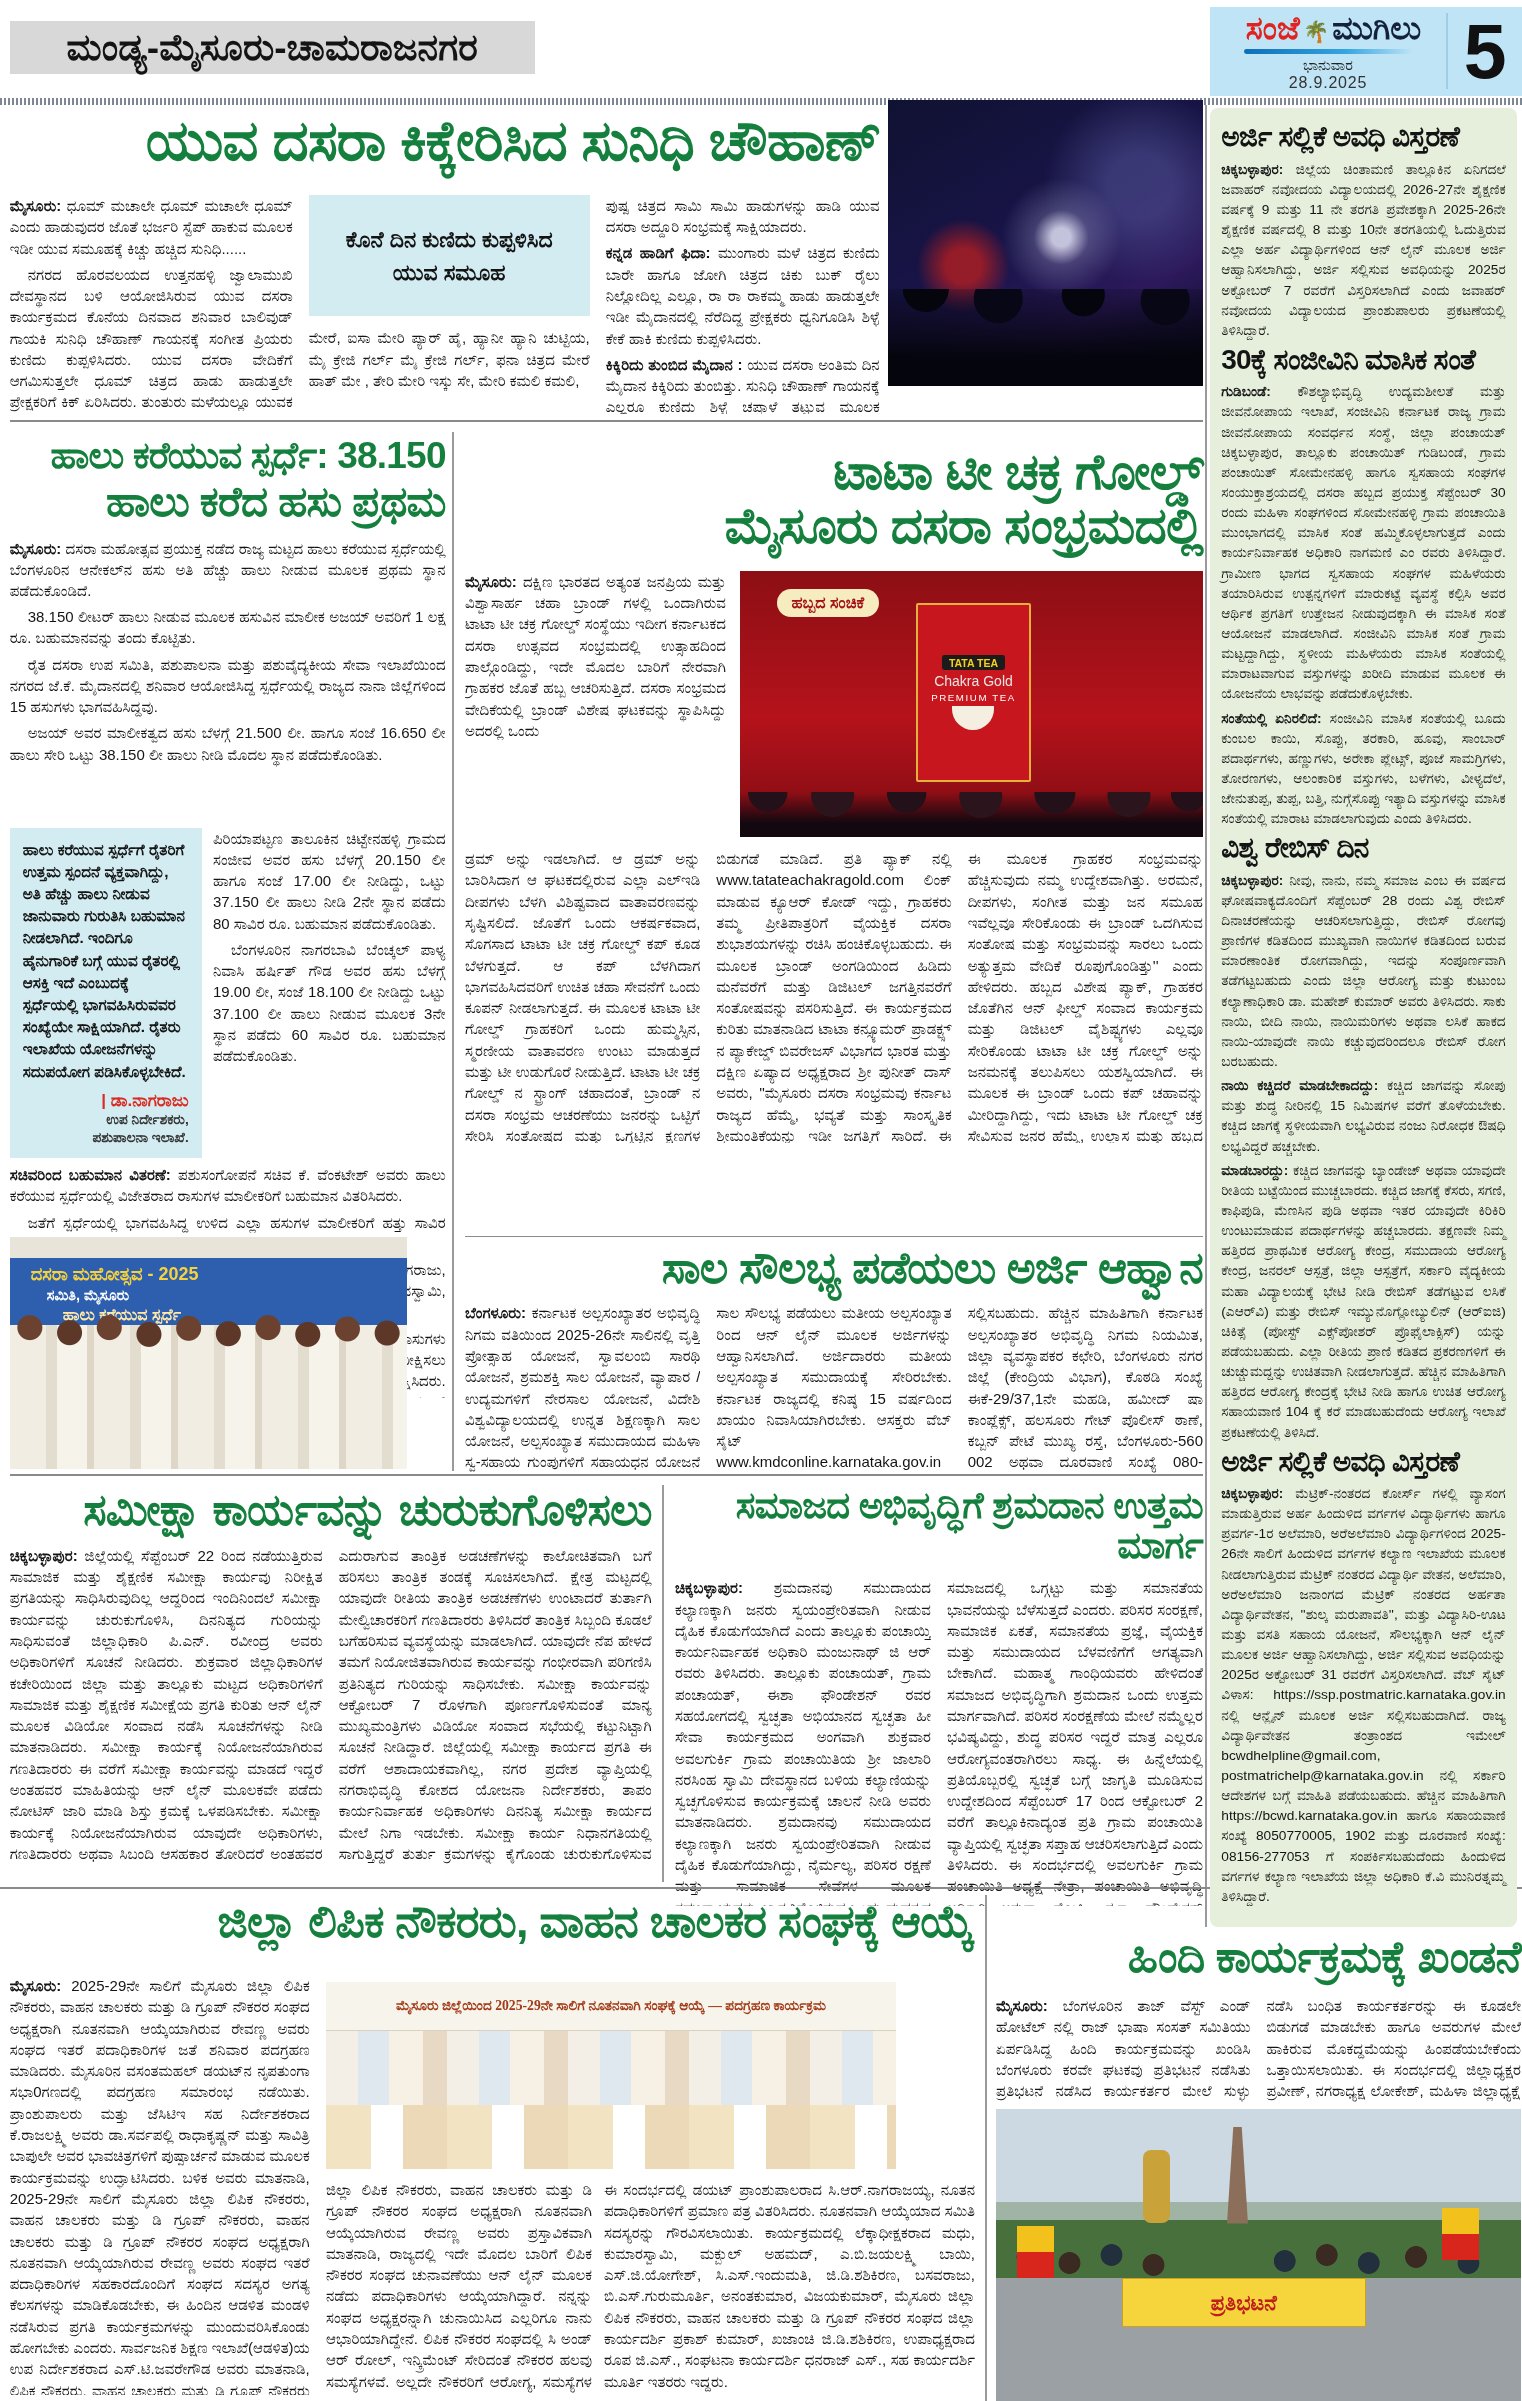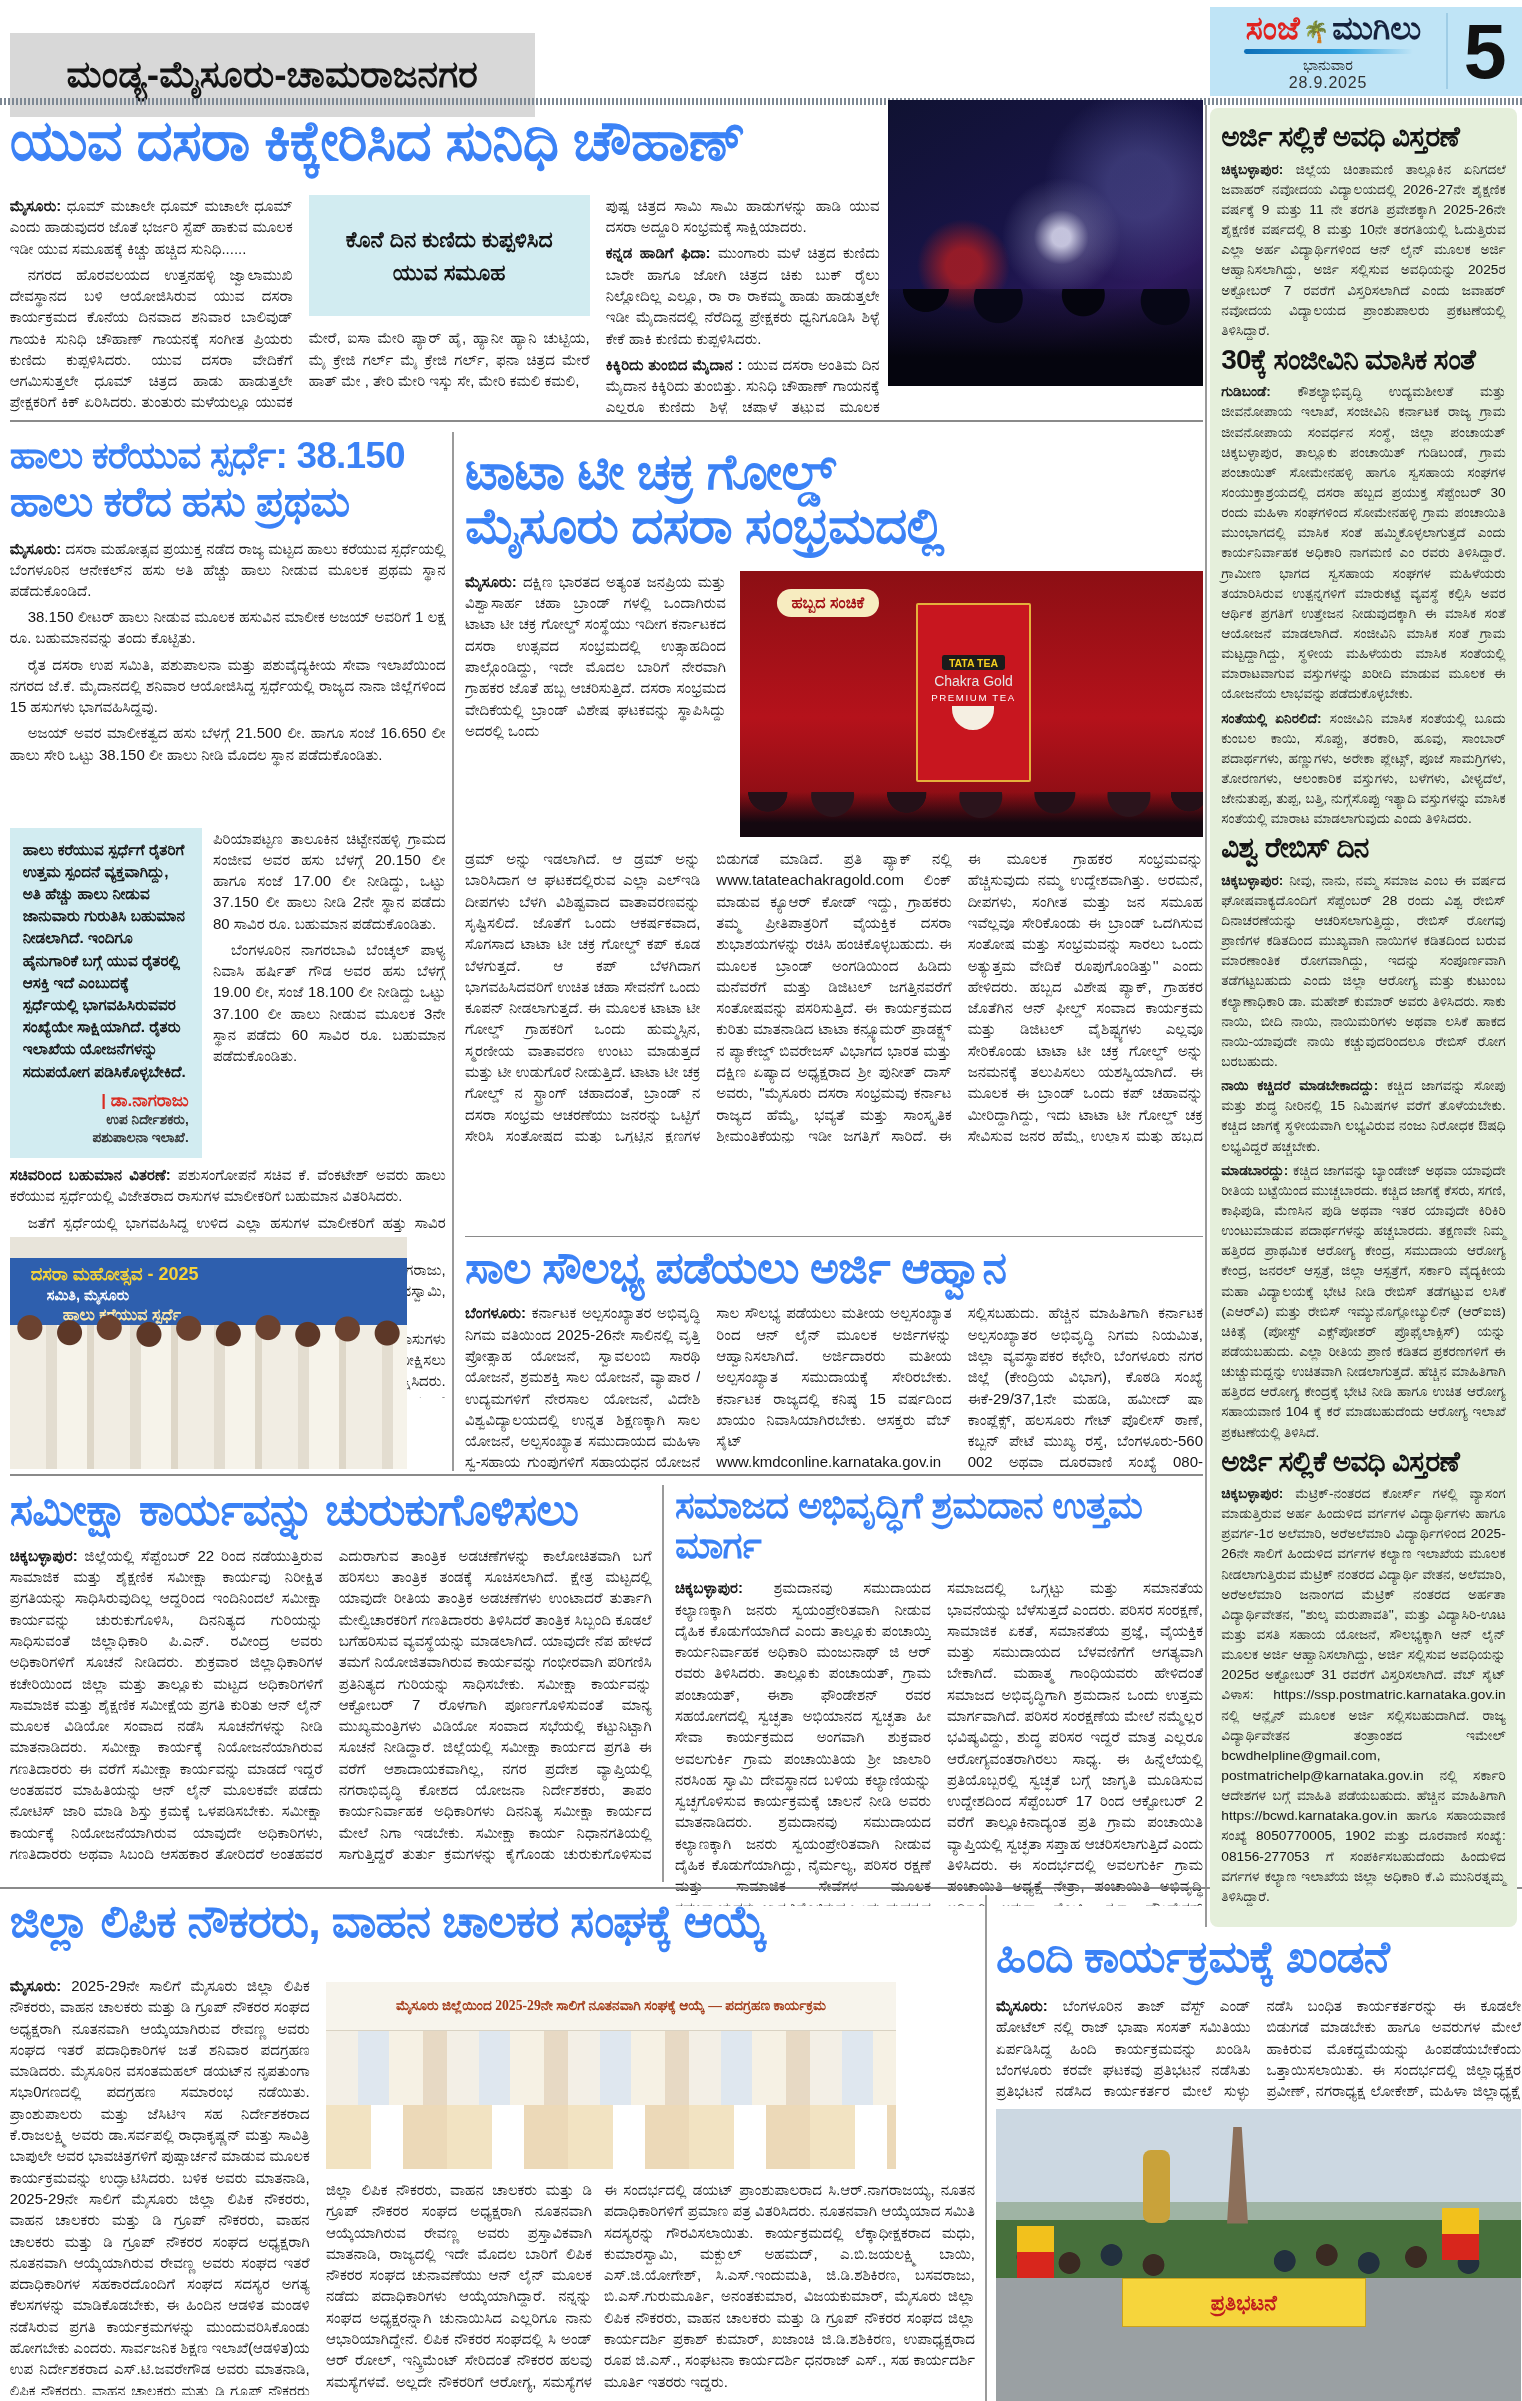--- a/index.html
+++ b/index.html
@@ -4,27 +4,27 @@
 <style>
   html,body{margin:0;padding:0;background:#e9e9e9;}
   #page{position:relative;width:1523px;height:2401px;background:#ffffff;overflow:hidden;
         font-family:"Liberation Sans",sans-serif;color:#141414;}
   .abs{position:absolute;}
   .jtext{text-align:justify;font-size:15px;line-height:1.42;overflow:hidden;}
   .jtext p{margin:0 0 4.8px 0;text-indent:18px;}
   .jtext p.nolead{text-indent:0;}
   .dateline{font-weight:bold;}
   .subhead{font-weight:bold;}
-  .headline{font-weight:800;color:#3b82f6;line-height:1.08;letter-spacing:-0.8px;}
+  .headline{font-weight:800;color:#15803d;line-height:1.08;letter-spacing:-0.8px;text-align:right;}
   .rule-h{background:#8a8a8a;height:1.6px;}
   .rule-v{background:#9a9a9a;width:1.6px;}
   .cols{display:flex;gap:16px;}
   .col{flex:1;}
   
-  #region-box{left:9.7px;top:33px;width:525px;height:84px;background:#d8d8d8;
+  #region-box{left:9.7px;top:21px;width:525px;height:53px;background:#d8d8d8;
       display:flex;align-items:center;justify-content:center;font-size:37px;font-weight:bold;}
   #masthead{left:1210px;top:6.5px;width:312px;height:89px;background:#bfe4f6;display:flex;}
   #masthead .left{width:236px;display:flex;flex-direction:column;align-items:center;justify-content:center;}
   #masthead .logorow{display:flex;align-items:baseline;gap:3.2px;font-weight:800;font-size:32px;}
   #masthead .t1{color:#e02320;margin-left:11px;}
   #masthead .t2{color:#15223d;}
   #masthead .palm{font-size:21px;line-height:1;}
   #masthead .swoosh{width:169px;height:4.8px;border-radius:2.4px;margin:1.6px 0 3.2px 0;
       background:linear-gradient(90deg,#0d6fb8,#35a5e0 60%,rgba(53,165,224,0));}
   #masthead .day{font-size:14.5px;color:#222;}

